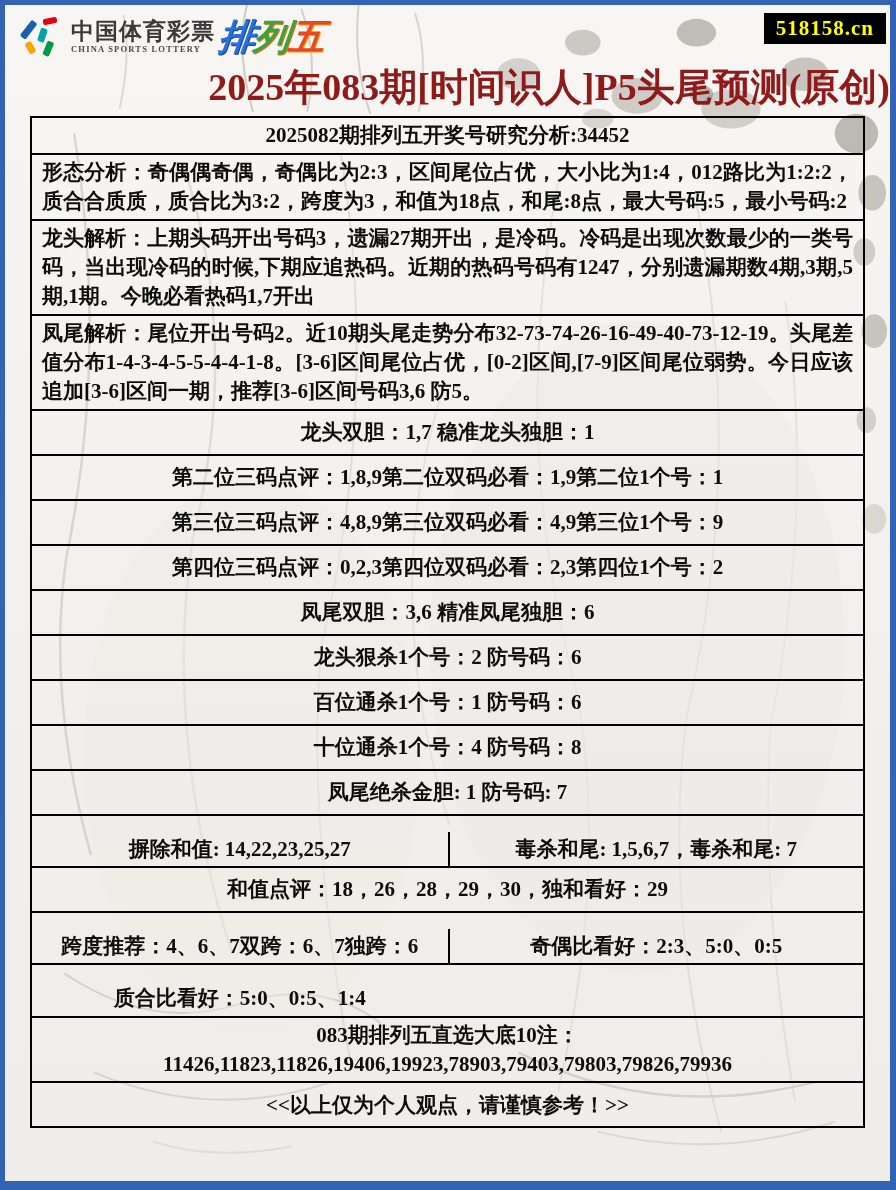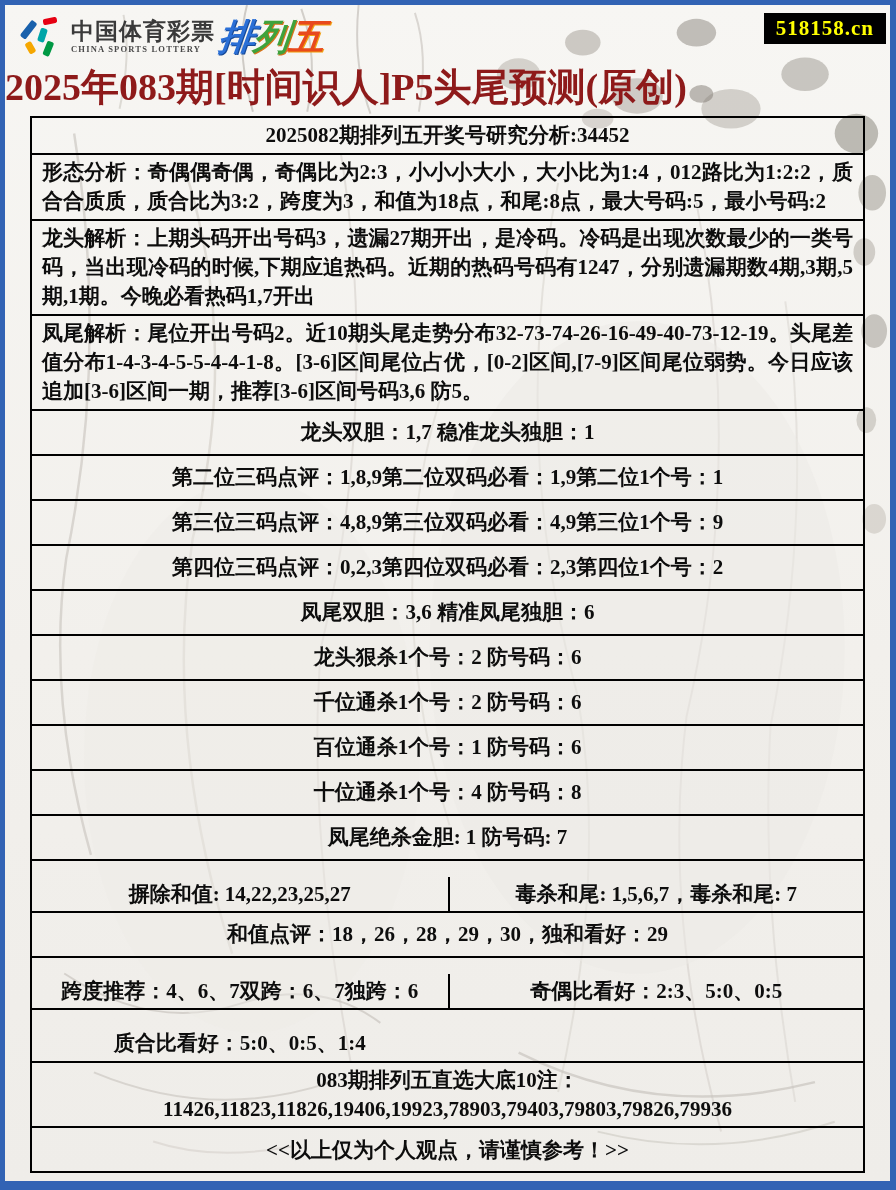--- a/index.html
+++ b/index.html
@@ -36,21 +36,21 @@
     position:absolute;top:8px;right:4px;
     background:#000;color:#ffff00;
     font-size:21px;font-weight:bold;
     padding:3px 12px;letter-spacing:1px;
     font-family:"Liberation Serif",serif;
   }
 
   
   .title{
     margin:5px 0 7px;
-    text-align:left;
+    text-align:right;
     font-size:38px;
     font-weight:bold;
     color:#8e1a1a;
     letter-spacing:0px;
     line-height:1.1;
   }
 
   
   .board{margin:0 25px;}
   .row{
@@ -154,21 +154,21 @@
       <div class="site-badge">518158.cn</div>
     </div>
 
     <h1 class="title">2025年083期[时间识人]P5头尾预测(原创)</h1>
 
     <div class="board" id="board">
         <div class="row center">
           <div class="cell-full">2025082期排列五开奖号研究分析:34452</div>
         </div>
         <div class="row left">
-          <div class="cell-full">形态分析：奇偶偶奇偶，奇偶比为2:3，小小小大小，大小比为1:4，012路比为1:2:2，质合合质质，质合比为3:2，跨度为3，和值为18点，和尾:8点，最大号码:5，最小号码:2</div>
+          <div class="cell-full">形态分析：奇偶偶奇偶，奇偶比为2:3，区间尾位占优，大小比为1:4，012路比为1:2:2，质合合质质，质合比为3:2，跨度为3，和值为18点，和尾:8点，最大号码:5，最小号码:2</div>
         </div>
         <div class="row left">
           <div class="cell-full">龙头解析：上期头码开出号码3，遗漏27期开出，是冷码。冷码是出现次数最少的一类号码，当出现冷码的时候,下期应追热码。近期的热码号码有1247，分别遗漏期数4期,3期,5期,1期。今晚必看热码1,7开出</div>
         </div>
         <div class="row left">
           <div class="cell-full">凤尾解析：尾位开出号码2。近10期头尾走势分布32-73-74-26-16-49-40-73-12-19。头尾差值分布1-4-3-4-5-5-4-4-1-8。[3-6]区间尾位占优，[0-2]区间,[7-9]区间尾位弱势。今日应该追加[3-6]区间一期，推荐[3-6]区间号码3,6 防5。</div>
         </div>
         <div class="row center">
           <div class="cell-full">龙头双胆：1,7 稳准龙头独胆：1</div>
         </div>
@@ -179,23 +179,20 @@
           <div class="cell-full">第三位三码点评：4,8,9第三位双码必看：4,9第三位1个号：9</div>
         </div>
         <div class="row center">
           <div class="cell-full">第四位三码点评：0,2,3第四位双码必看：2,3第四位1个号：2</div>
         </div>
         <div class="row center">
           <div class="cell-full">凤尾双胆：3,6 精准凤尾独胆：6</div>
         </div>
         <div class="row center">
           <div class="cell-full">龙头狠杀1个号：2 防号码：6</div>
-        </div>
-        <div class="row center">
-          <div class="cell-full">千位通杀1个号：2 防号码：6</div>
         </div>
         <div class="row center">
           <div class="cell-full">百位通杀1个号：1 防号码：6</div>
         </div>
         <div class="row center">
           <div class="cell-full">十位通杀1个号：4 防号码：8</div>
         </div>
         <div class="row center">
           <div class="cell-full">凤尾绝杀金胆: 1 防号码: 7</div>
         </div>

